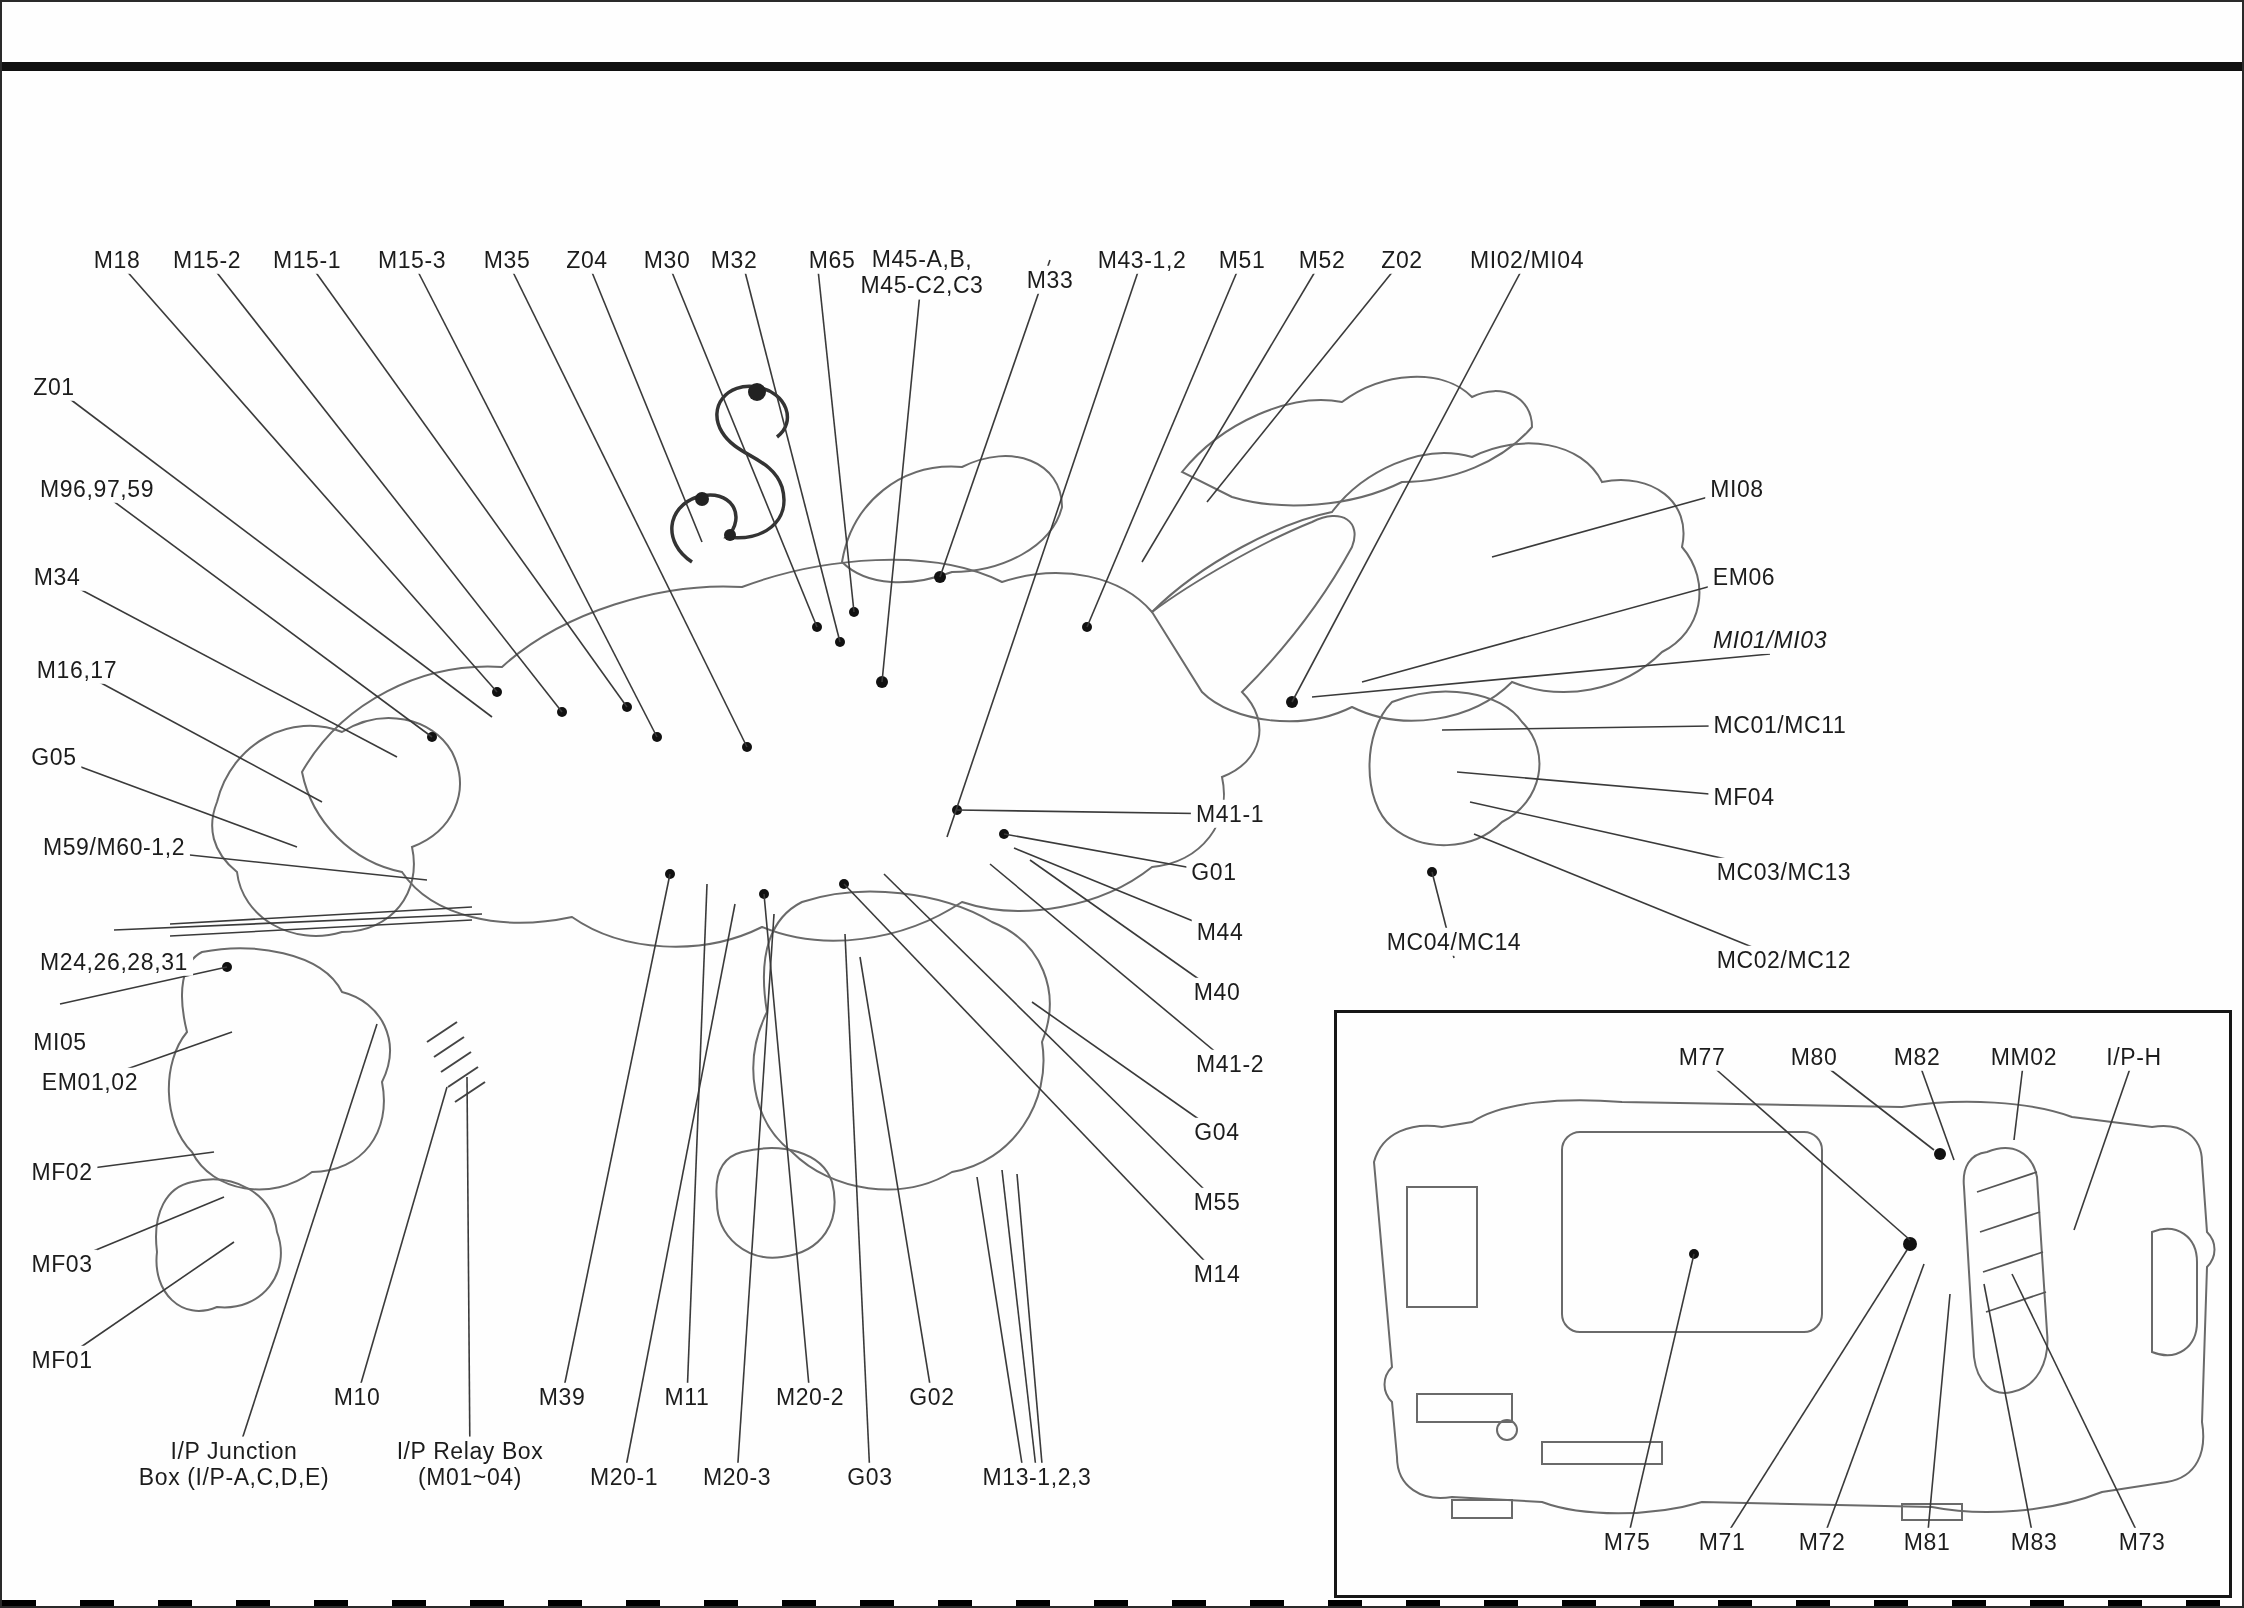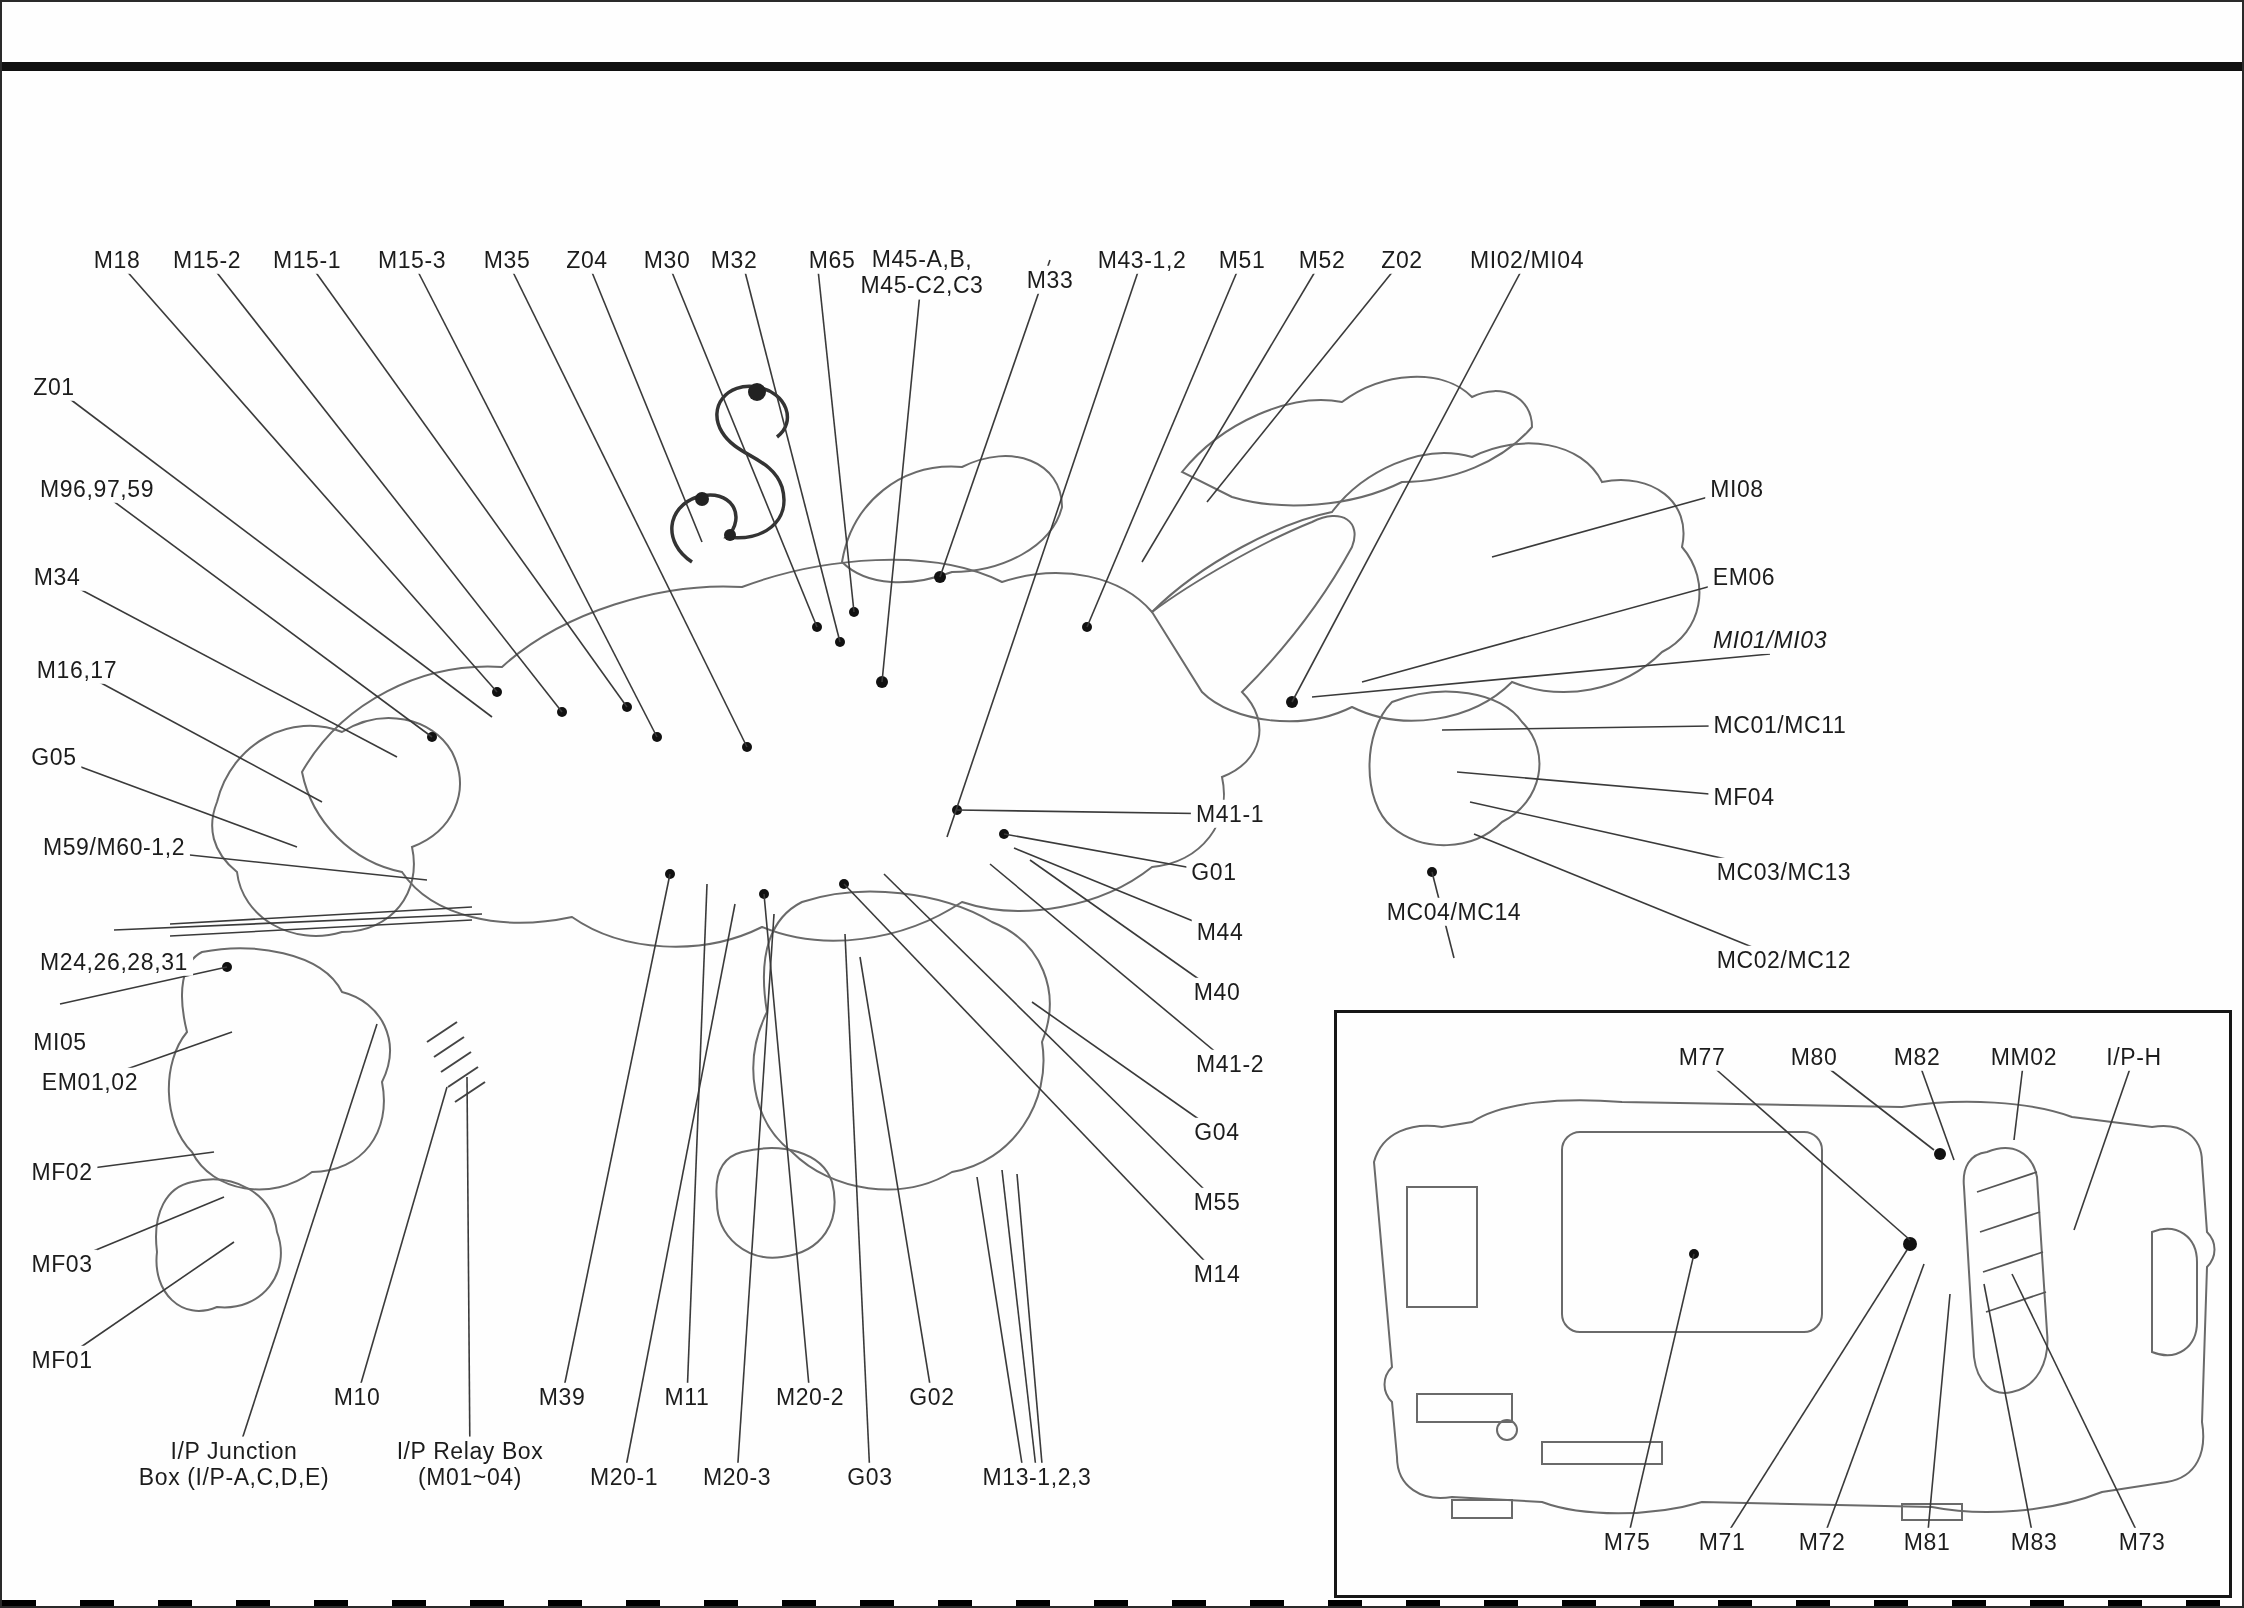--- a/index.html
+++ b/index.html
@@ -258,21 +258,21 @@
       <div class="label" style="left: 60px; top: 1170px;">MF02</div>
       <div class="label" style="left: 60px; top: 1262px;">MF03</div>
       <div class="label" style="left: 60px; top: 1358px;">MF01</div>
       <div class="label" style="left: 1735px; top: 487px;">MI08</div>
       <div class="label" style="left: 1742px; top: 575px;">EM06</div>
       <div class="label" style="left: 1768px; top: 638px; font-style: italic;">MI01/MI03</div>
       <div class="label" style="left: 1778px; top: 723px;">MC01/MC11</div>
       <div class="label" style="left: 1742px; top: 795px;">MF04</div>
       <div class="label" style="left: 1782px; top: 870px;">MC03/MC13</div>
       <div class="label" style="left: 1782px; top: 958px;">MC02/MC12</div>
-      <div class="label" style="left: 1452px; top: 910px;">MC04/MC14</div>
+      <div class="label" style="left: 1452px; top: 940px;">MC04/MC14</div>
       <div class="label" style="left: 1228px; top: 812px;">M41-1</div>
       <div class="label" style="left: 1212px; top: 870px;">G01</div>
       <div class="label" style="left: 1218px; top: 930px;">M44</div>
       <div class="label" style="left: 1215px; top: 990px;">M40</div>
       <div class="label" style="left: 1228px; top: 1062px;">M41-2</div>
       <div class="label" style="left: 1215px; top: 1130px;">G04</div>
       <div class="label" style="left: 1215px; top: 1200px;">M55</div>
       <div class="label" style="left: 1215px; top: 1272px;">M14</div>
       <div class="label" style="left: 355px; top: 1395px;">M10</div>
       <div class="label" style="left: 560px; top: 1395px;">M39</div>

